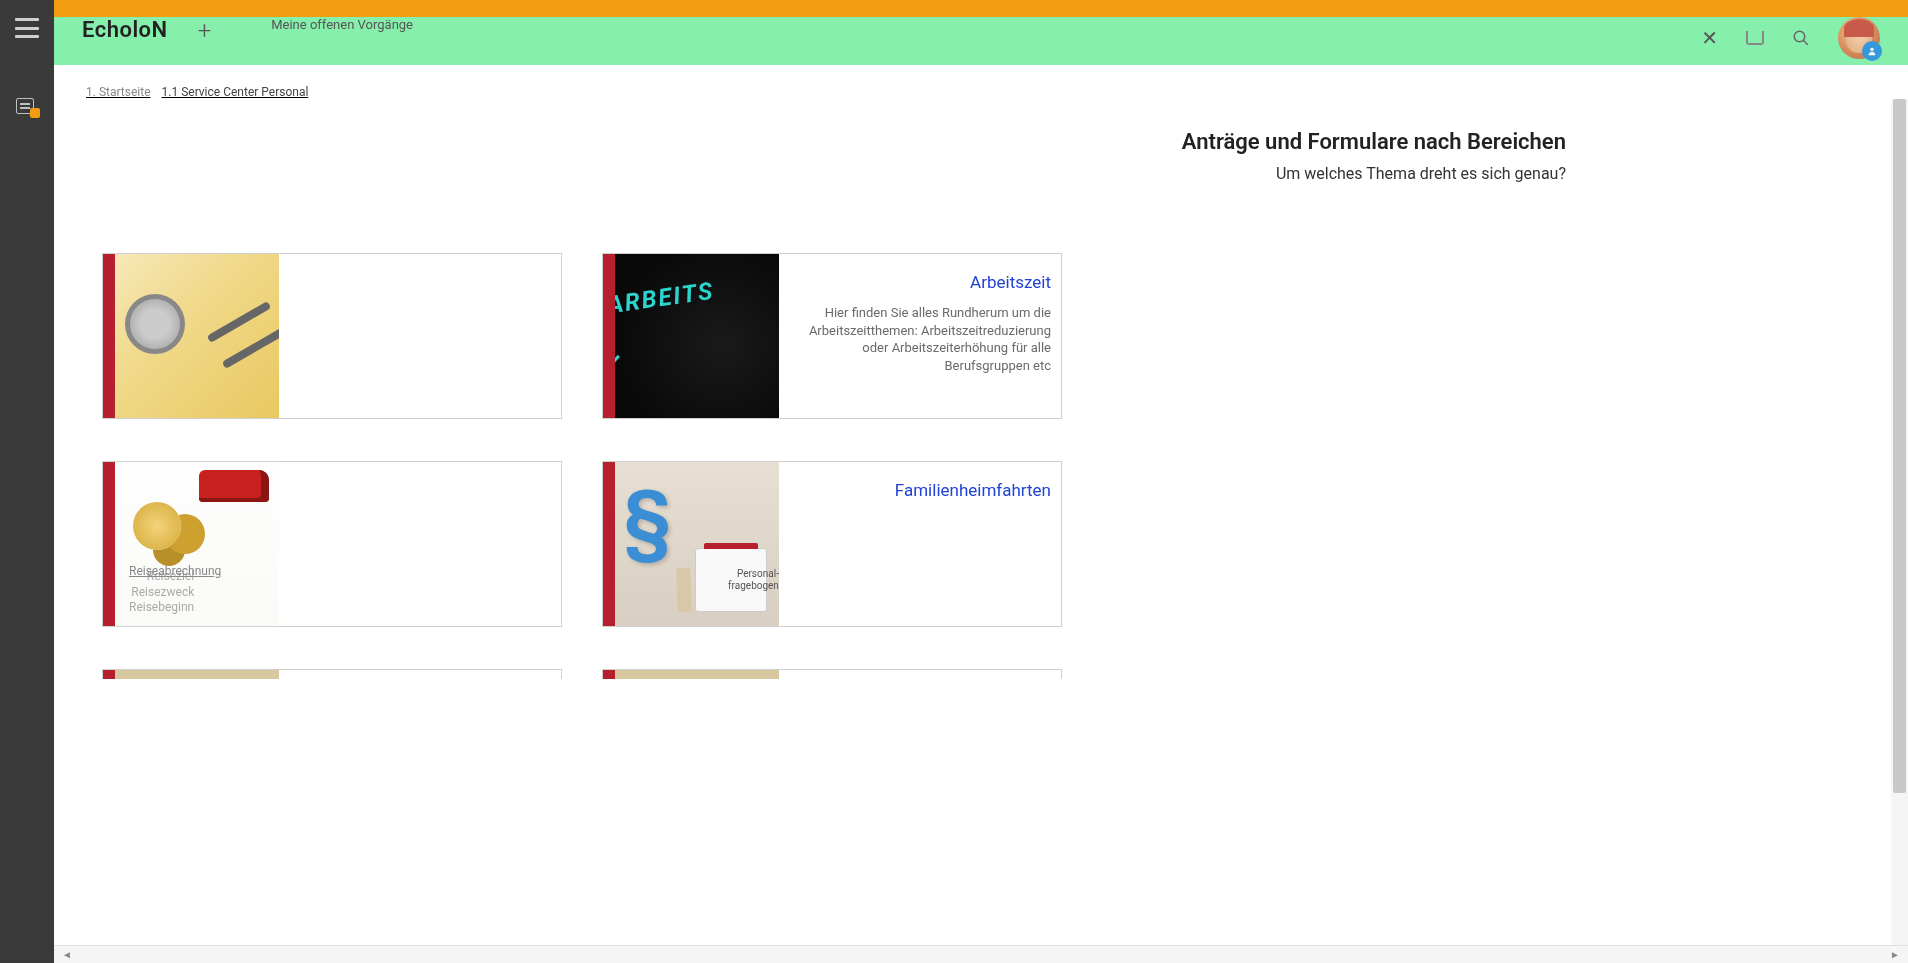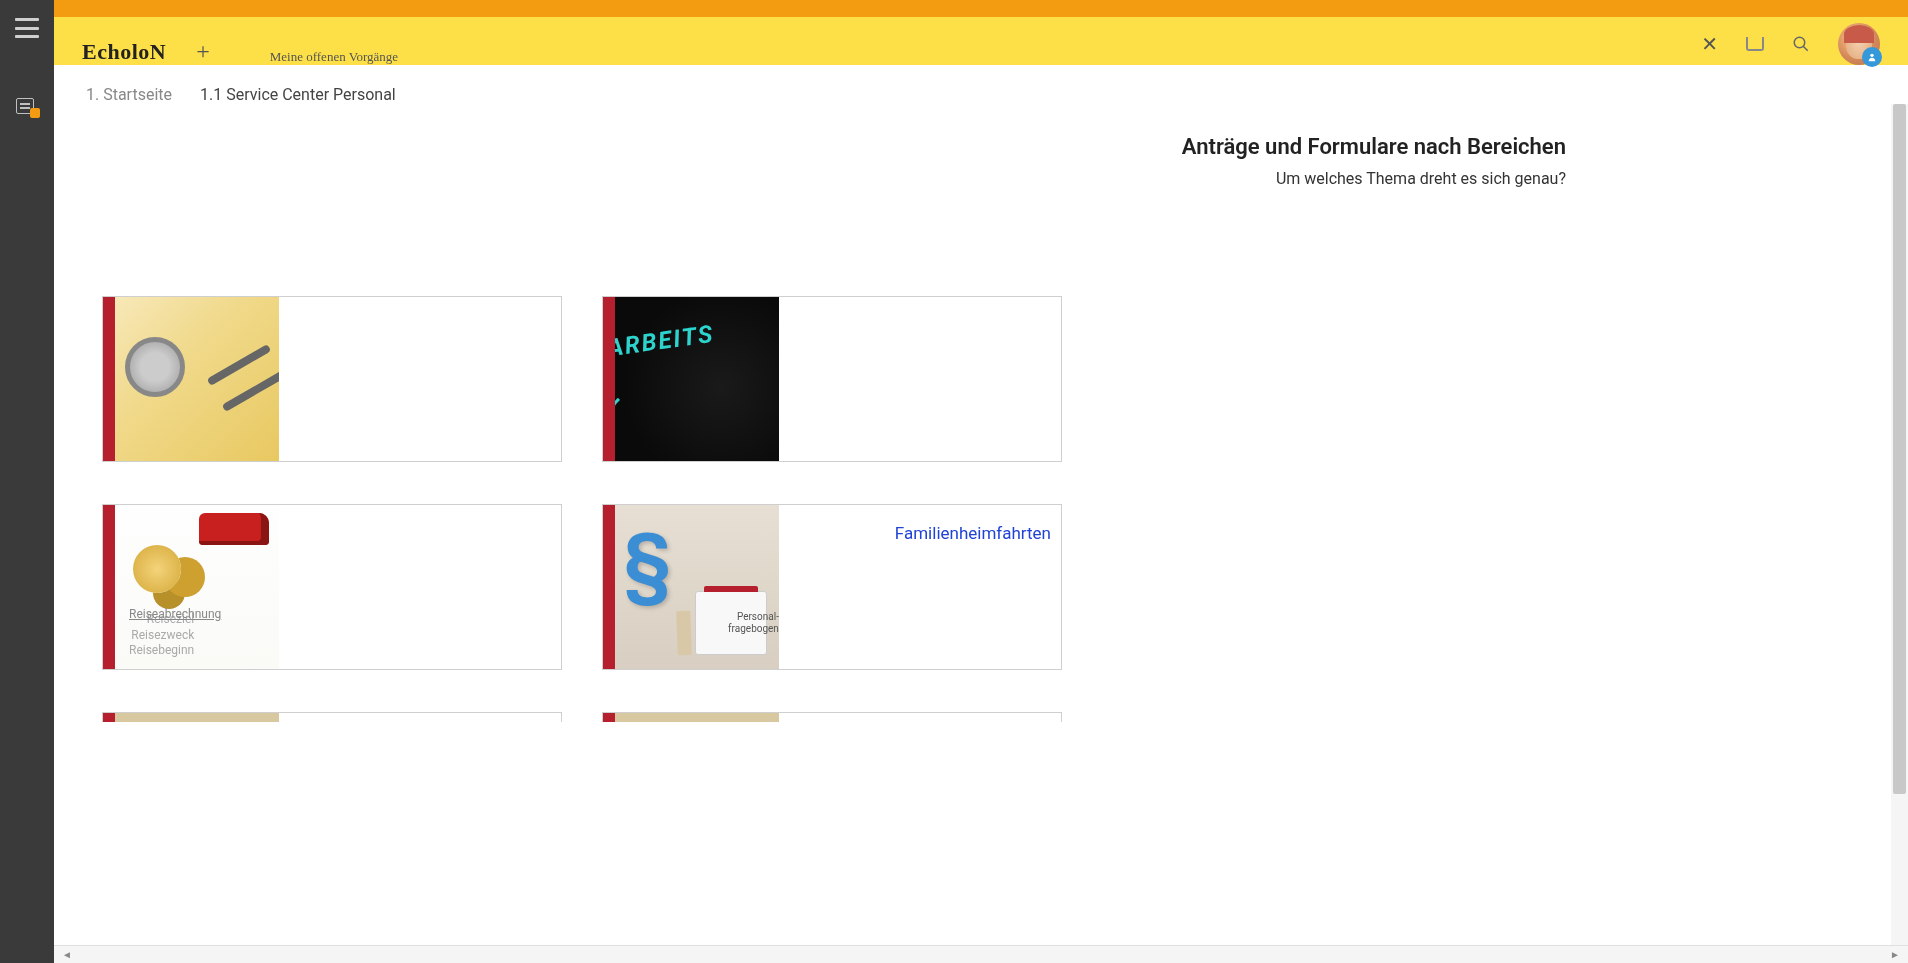--- a/index.html
+++ b/index.html
@@ -10,45 +10,45 @@
 .hamburger span { display: block; height: 3px; background: #d0d0d0; border-radius: 1px; }
 .sidebar-icon { width: 22px; height: 18px; position: relative; cursor: pointer; }
 .sidebar-icon .doc { position: absolute; width: 18px; height: 16px; border: 1.5px solid #c0c0c0; background: #3a3a3a; border-radius: 2px; top: 0; left: 0; }
 .sidebar-icon .doc::before, .sidebar-icon .doc::after { content: ""; position: absolute; background: #c0c0c0; height: 1.5px; left: 3px; right: 3px; }
 .sidebar-icon .doc::before { top: 4px; }
 .sidebar-icon .doc::after { top: 8px; }
 .sidebar-icon .badge { position: absolute; width: 10px; height: 10px; background: #f39c12; border-radius: 2px; bottom: -2px; right: -2px; }
 
 .main { flex: 1; display: flex; flex-direction: column; overflow: hidden; }
 .topbar-orange { height: 17px; background: #f39c12; }
-.topbar { height: 48px; background: #fde047; display: flex; align-items: flex-end; padding: 0 28px; gap: 30px; font-family: Liberation Serif, serif; }
+.topbar { height: 48px; background: #86efac; display: flex; align-items: flex-start; padding: 0 28px; gap: 30px; }
 .logo { font-size: 22px; font-weight: 600; color: #222; letter-spacing: 0.5px; }
 .plus-btn { font-size: 24px; color: #555; cursor: pointer; font-weight: 300; }
 .topbar-title { font-size: 13px; color: #555; margin-left: 30px; }
 .topbar-spacer { flex: 1; }
 .topbar-icons { display: flex; align-items: center; gap: 28px; }
 .icon-btn { cursor: pointer; color: #555; display: flex; align-items: center; justify-content: center; }
 .icon-close { font-size: 20px; font-weight: 300; }
 .icon-space { width: 18px; height: 14px; border-bottom: 2px solid #888; border-left: 2px solid #888; border-right: 2px solid #888; border-radius: 0 0 3px 3px; }
 .icon-search svg { width: 18px; height: 18px; }
 .avatar-wrap { position: relative; width: 42px; height: 42px; cursor: pointer; }
 .avatar { width: 42px; height: 42px; border-radius: 50%; background: radial-gradient(circle at 40% 35%, #f4c798 0%, #e8a56f 30%, #d4895a 55%, #b8704c 100%); position: relative; overflow: hidden; }
 .avatar::before { content: ""; position: absolute; width: 26px; height: 30px; background: radial-gradient(ellipse at 50% 30%, #f6d5b5 0%, #e8b58a 70%); border-radius: 50% 50% 45% 45%; top: 6px; left: 8px; }
 .avatar::after { content: ""; position: absolute; width: 30px; height: 18px; background: #c85a4a; border-radius: 50% 50% 0 0; top: 2px; left: 6px; }
 .avatar-badge { position: absolute; bottom: -2px; right: -2px; width: 20px; height: 20px; background: #3498db; border-radius: 50%; display: flex; align-items: center; justify-content: center; }
 .avatar-badge svg { width: 10px; height: 10px; fill: #fff; }
 
-.breadcrumbs { padding: 20px 32px 0; display: flex; gap: 28px; font-size: 16px; }
+.breadcrumbs { padding: 20px 32px 0; display: flex; gap: 11px; font-size: 12px; text-decoration: underline; }
 .breadcrumb { color: #888; cursor: pointer; }
 .breadcrumb.active { color: #444; }
 
 .content-scroll { flex: 1; overflow: auto; position: relative; text-align: right; }
 .content { padding: 30px 48px 40px; max-width: 1560px; }
 .page-heading { font-size: 22px; font-weight: 600; color: #222; margin-bottom: 10px; }
-.page-subtitle { font-size: 16px; color: #333; margin-bottom: 108px; }
+.page-subtitle { font-size: 16px; color: #333; margin-bottom: 70px; }
 
 .card-grid { display: grid; grid-template-columns: repeat(2, 460px); gap: 42px 40px; }
 .card { display: flex; border: 1px solid #cfcfcf; height: 166px; cursor: pointer; background: #fff; }
 .card-accent { width: 12px; background: #b61f2e; flex-shrink: 0; }
 .card-image { width: 164px; flex-shrink: 0; background: #e8e8e8; position: relative; overflow: hidden; }
 .card-body { flex: 1; padding: 18px 10px 10px 14px; overflow: hidden; }
 .card-title { font-size: 17px; color: #2142d6; margin-bottom: 12px; font-weight: 400; }
 .card-desc { font-size: 13px; color: #6a6a6a; line-height: 1.35; }
 
 
@@ -143,20 +143,24 @@
         <div class="card-grid">
 
           <div class="card">
             <div class="card-accent"></div>
             <div class="card-image img-medical"></div>
           </div>
 
           <div class="card">
             <div class="card-accent"></div>
             <div class="card-image img-clock"></div>
+            <div class="card-body">
+              <div class="card-title">Arbeitszeit</div>
+              <div class="card-desc">Hier finden Sie alles Rundherum um die Arbeitszeitthemen: Arbeitszeitreduzierung oder Arbeitszeiterhöhung für alle Berufsgruppen etc</div>
+            </div>
           </div>
 
           <div class="card">
             <div class="card-accent"></div>
             <div class="card-image img-travel">
               <div class="coins"></div>
               <div class="lines" style="white-space:pre;">Reiseziel
 Reisezweck
 Reisebeginn</div>
             </div>

